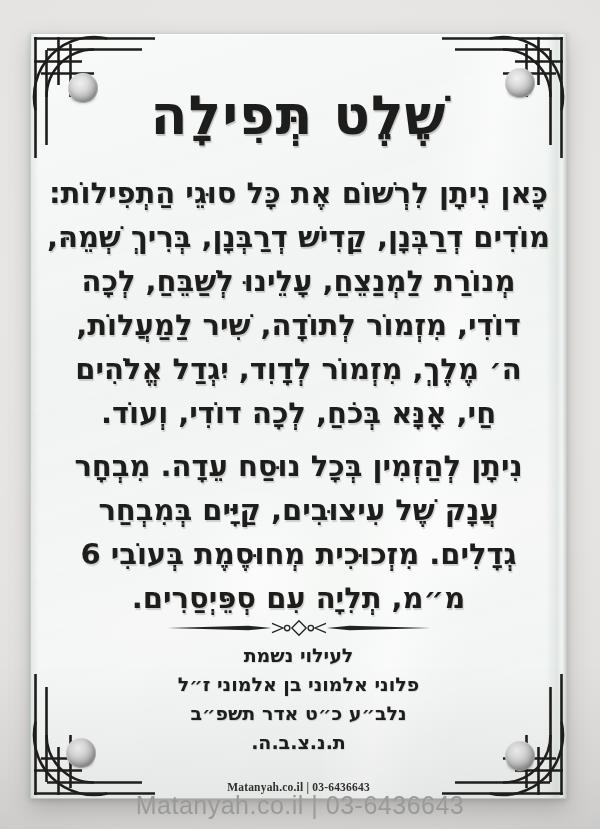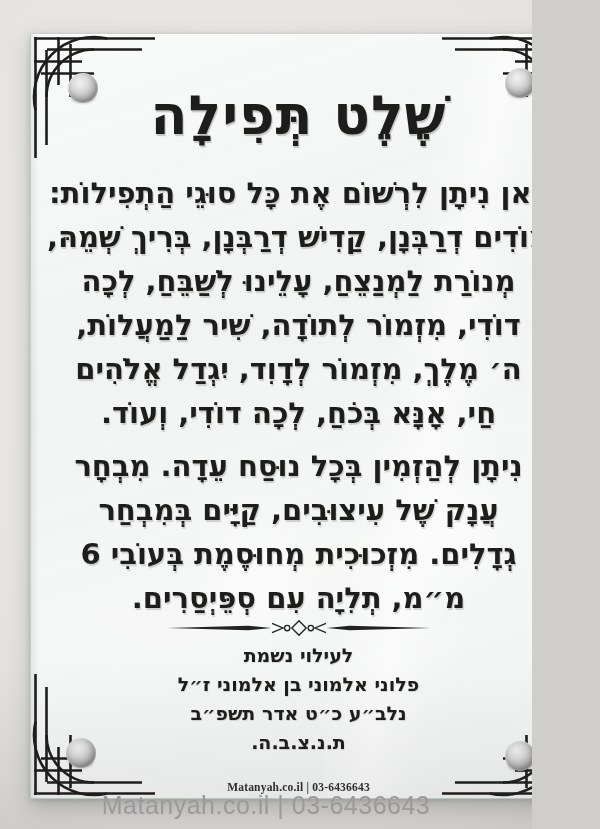--- a/index.html
+++ b/index.html
@@ -1,17 +1,17 @@
 <!DOCTYPE html>
 <html><head>
 <meta charset="utf-8">
 <style>
   html,body{margin:0;padding:0;background:#cfcecc;}
   .scene{
-    position:relative;width:532px;height:829px;overflow:hidden;
+    position:relative;width:600px;height:829px;overflow:hidden;
     font-family:"DejaVu Sans",sans-serif;
     background:
       radial-gradient(120% 95% at 46% 36%, #edebe9 0%, #e5e4e2 52%, #dddcda 78%, #d5d4d2 100%);
   }
   .scene .vignette{
     position:absolute;inset:0;pointer-events:none;z-index:5;
     background:
       radial-gradient(140% 110% at 50% 42%, rgba(0,0,0,0) 58%, rgba(60,58,54,0.14) 100%),
       linear-gradient(180deg, rgba(0,0,0,0) 80%, rgba(50,48,45,0.08) 100%);
   }

